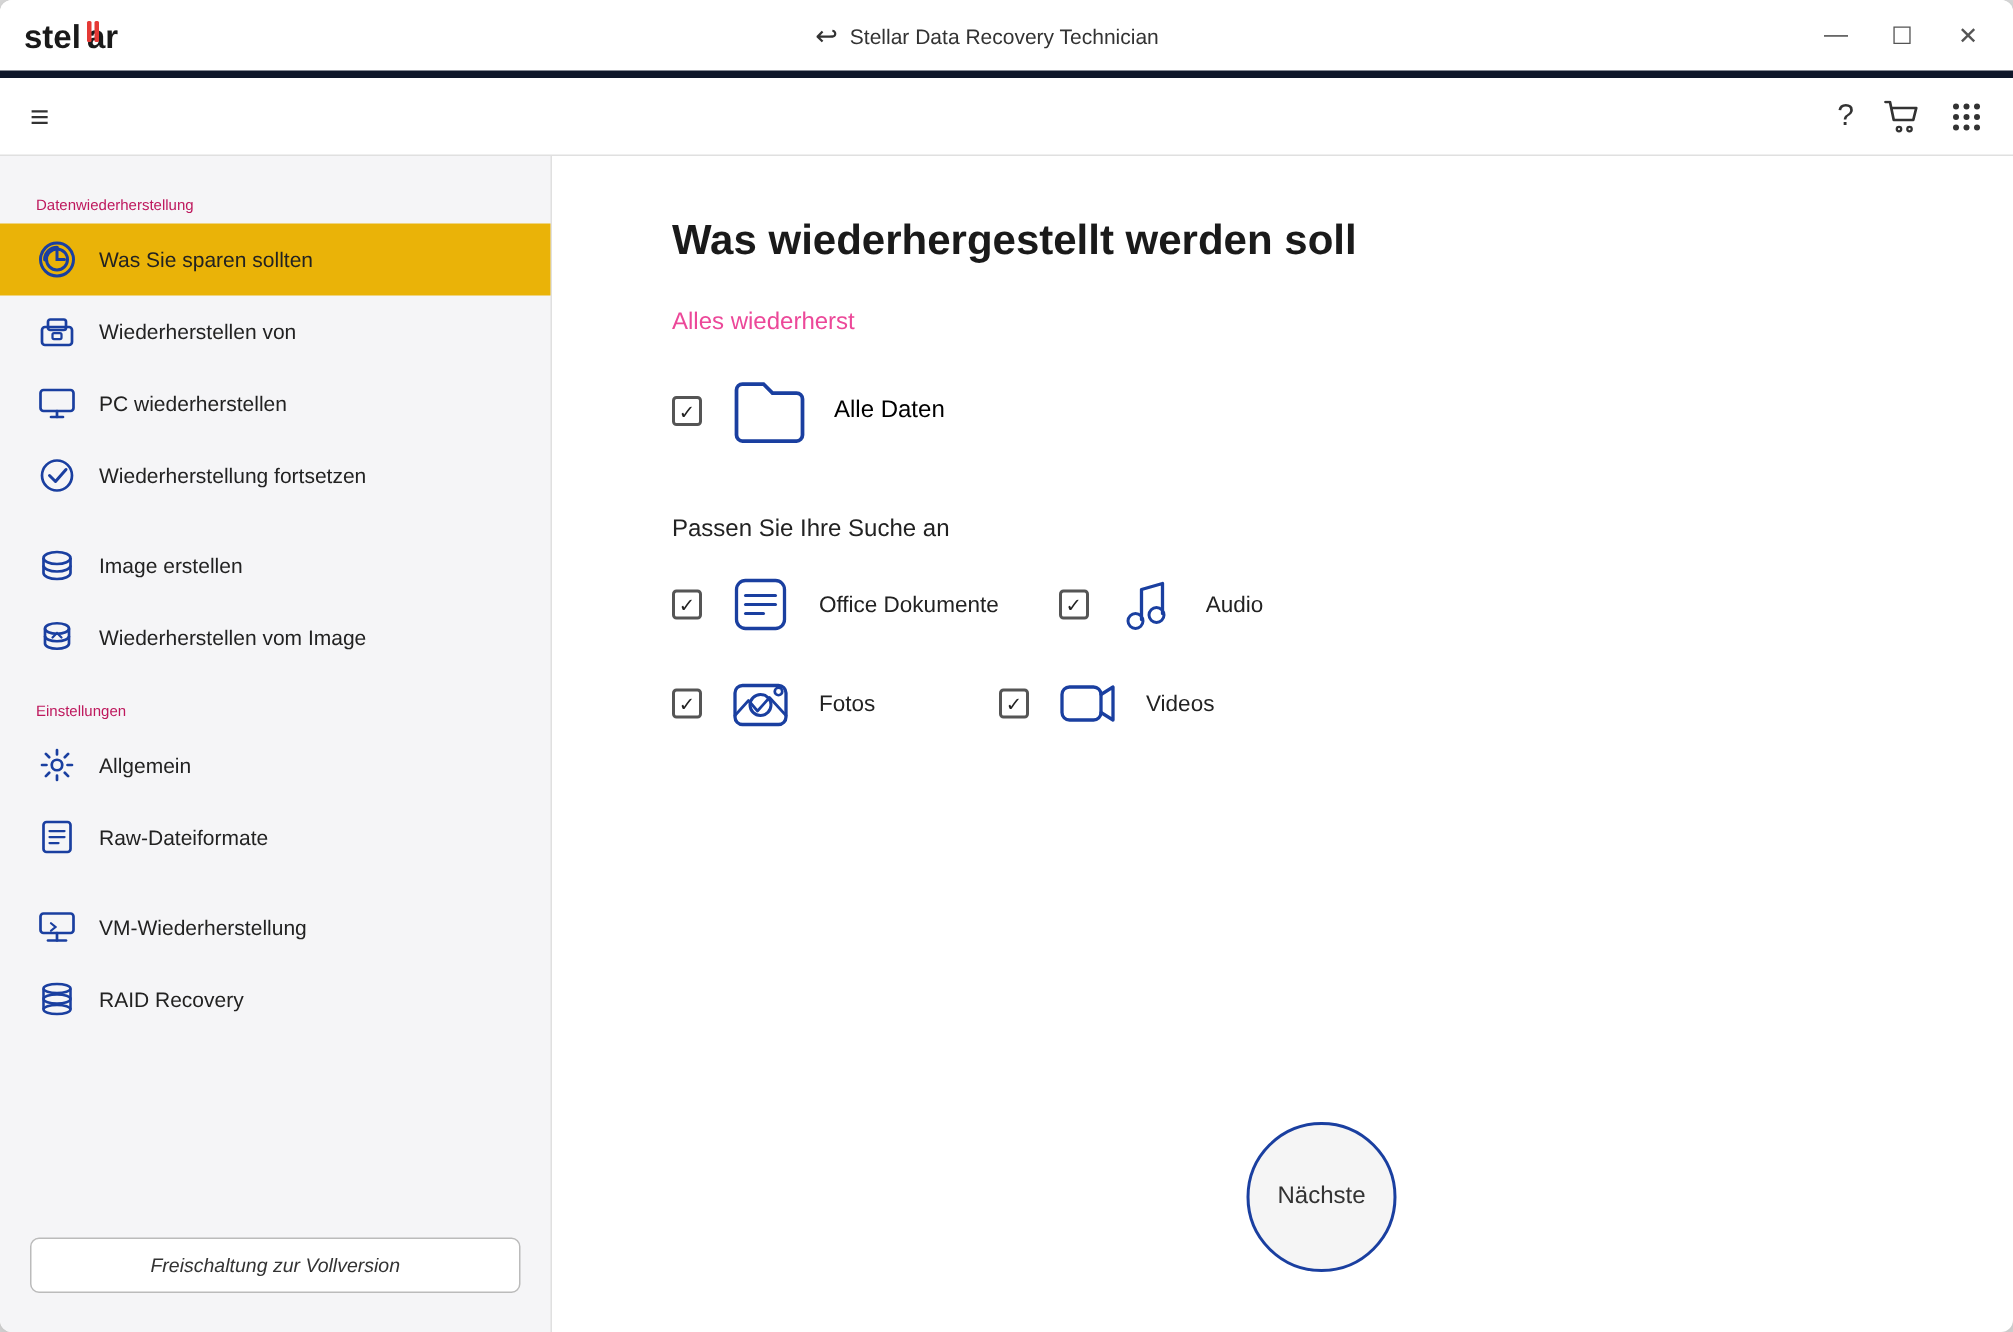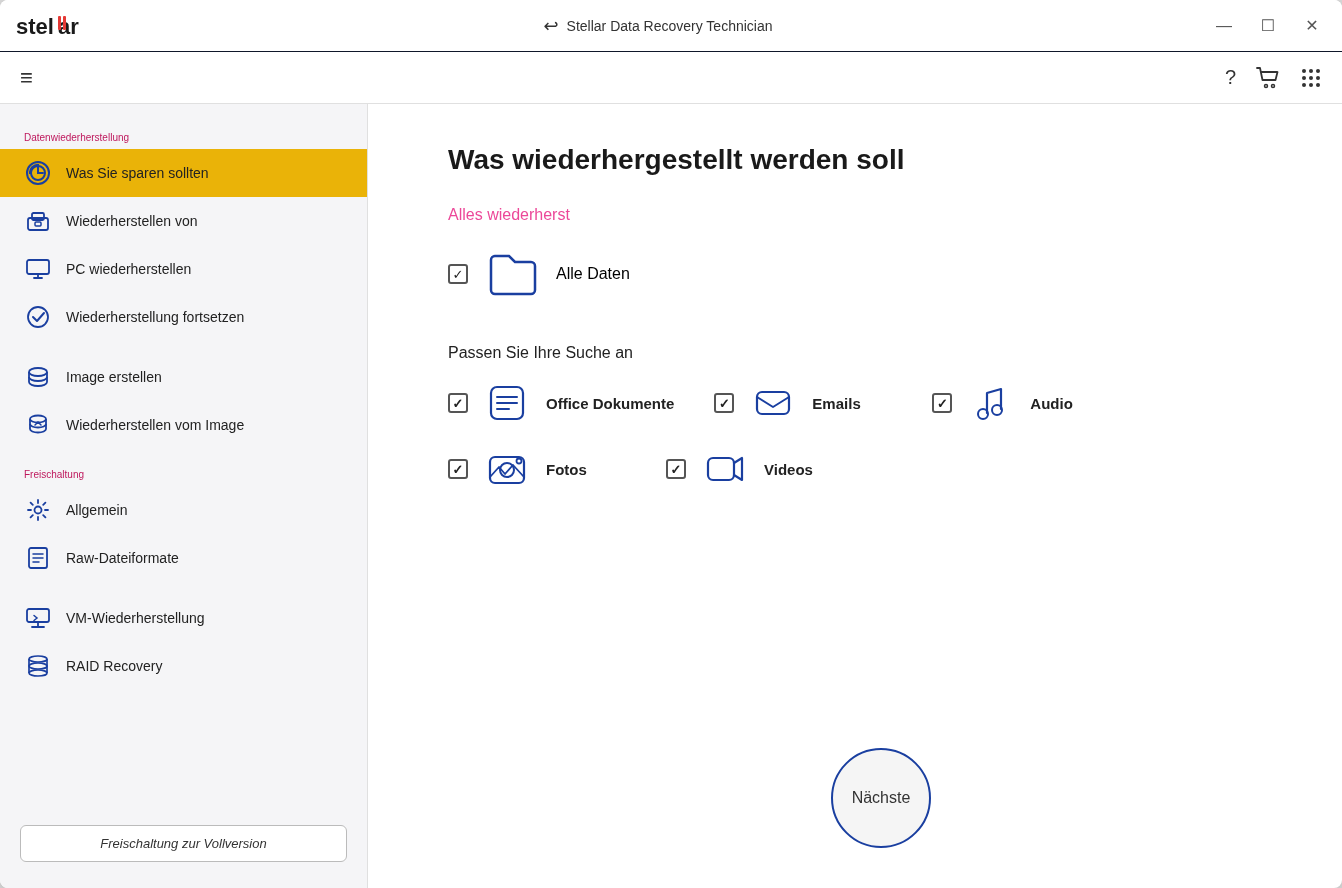--- a/index.html
+++ b/index.html
@@ -18,21 +18,21 @@
       border-radius: 8px;
       box-shadow: 0 4px 24px rgba(0,0,0,0.25);
       display: flex;
       flex-direction: column;
       overflow: hidden;
     }
     
     .title-bar {
       height: 52px;
       background: #fff;
-      border-bottom: 1px solid #0f172a;
+      border-bottom: 5px solid #0f172a;
       display: flex;
       align-items: center;
       padding: 0 16px;
       flex-shrink: 0;
     }
     .title-bar-logo {
       display: flex;
       align-items: center;
     }
     .title-bar-center {
@@ -160,21 +160,20 @@
       font-size: 16px;
       color: #ec4899;
       margin-bottom: 20px;
     }
     .file-types-row {
       display: flex;
       align-items: flex-start;
       gap: 40px;
       margin-bottom: 16px;
       flex-wrap: wrap;
-      font-weight: bold;
     }
     .file-type-item {
       display: flex;
       align-items: center;
       gap: 14px;
     }
     .checkbox {
       width: 20px;
       height: 20px;
       border: 2px solid #555;
@@ -372,21 +371,21 @@
             <path d="M5 7 V17 C5 19 8.5 20.5 13 20.5 S21 19 21 17 V7" stroke="#1a3fa0" stroke-width="1.8"></path>
             <path d="M5 12 C5 14 8.5 15.5 13 15.5 S21 14 21 12" stroke="#1a3fa0" stroke-width="1.8"></path>
             <path d="M10 13 L13 10 L16 13" stroke="#1a3fa0" stroke-width="1.5" stroke-linecap="round"></path>
           </svg>
         </div>
         <span>Wiederherstellen vom Image</span>
       </div>
 
       <div class="sidebar-divider"></div>
 
-      <div class="sidebar-section-label">Freischaltung</div>
+      <div class="sidebar-section-label">Einstellungen</div>
 
       <div class="sidebar-item">
         <div class="sidebar-item-icon">
           <svg width="26" height="26" viewBox="0 0 26 26" fill="none">
             <circle cx="13" cy="13" r="3.5" stroke="#1a3fa0" stroke-width="1.8"></circle>
             <path d="M13 3 L13 6 M13 20 L13 23 M3 13 L6 13 M20 13 L23 13 M5.6 5.6 L7.8 7.8 M18.2 18.2 L20.4 20.4 M20.4 5.6 L18.2 7.8 M7.8 18.2 L5.6 20.4" stroke="#1a3fa0" stroke-width="1.8" stroke-linecap="round"></path>
           </svg>
         </div>
         <span>Allgemein</span>
       </div>
@@ -459,30 +458,20 @@
               <svg width="44" height="44" viewBox="0 0 44 44" fill="none">
                 <rect x="6" y="6" width="32" height="32" rx="6" stroke="#1a3fa0" stroke-width="2.2"></rect>
                 <line x1="12" y1="16" x2="32" y2="16" stroke="#1a3fa0" stroke-width="2" stroke-linecap="round"></line>
                 <line x1="12" y1="22" x2="32" y2="22" stroke="#1a3fa0" stroke-width="2" stroke-linecap="round"></line>
                 <line x1="12" y1="28" x2="24" y2="28" stroke="#1a3fa0" stroke-width="2" stroke-linecap="round"></line>
               </svg>
             </div>
             <span class="file-type-label">Office Dokumente</span>
           </div>
 
-          <div class="file-type-item">
-            <div class="checkbox checked"></div>
-            <div class="file-type-icon">
-              <svg width="44" height="44" viewBox="0 0 44 44" fill="none">
-                <rect x="6" y="11" width="32" height="22" rx="5" stroke="#1a3fa0" stroke-width="2.2"></rect>
-                <path d="M6 16 L22 26 L38 16" stroke="#1a3fa0" stroke-width="2" stroke-linecap="round" stroke-linejoin="round"></path>
-              </svg>
-            </div>
-            <span class="file-type-label">Emails</span>
-          </div>
 
           <div class="file-type-item">
             <div class="checkbox checked"></div>
             <div class="file-type-icon">
               <svg width="44" height="44" viewBox="0 0 44 44" fill="none">
                 <path d="M18 32 L18 12 L32 8 L32 28" stroke="#1a3fa0" stroke-width="2.2" stroke-linecap="round" stroke-linejoin="round"></path>
                 <circle cx="14" cy="33" r="5" stroke="#1a3fa0" stroke-width="2"></circle>
                 <circle cx="28" cy="29" r="5" stroke="#1a3fa0" stroke-width="2"></circle>
               </svg>
             </div>

